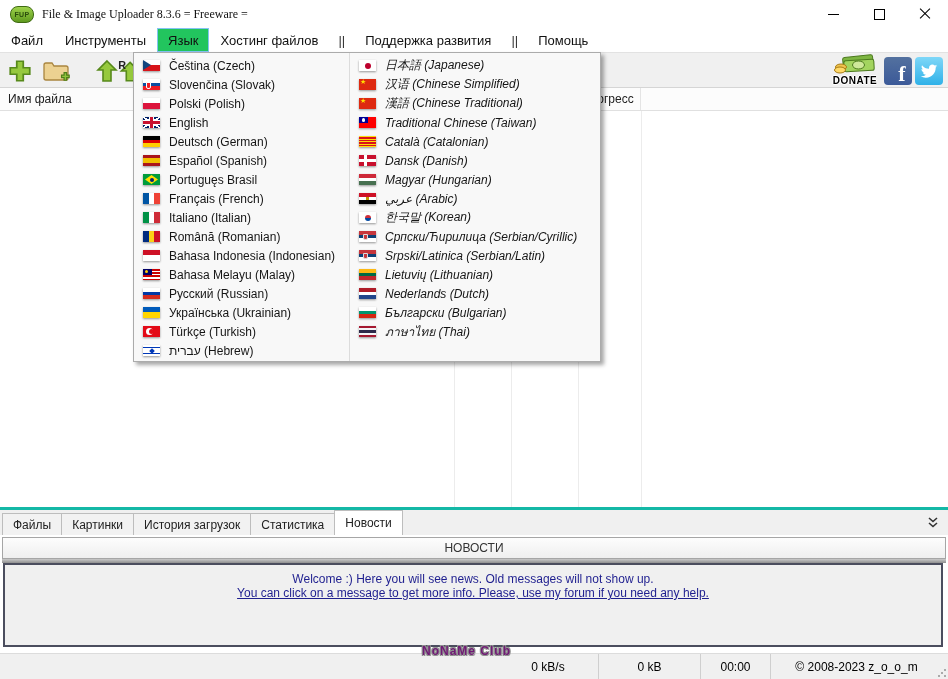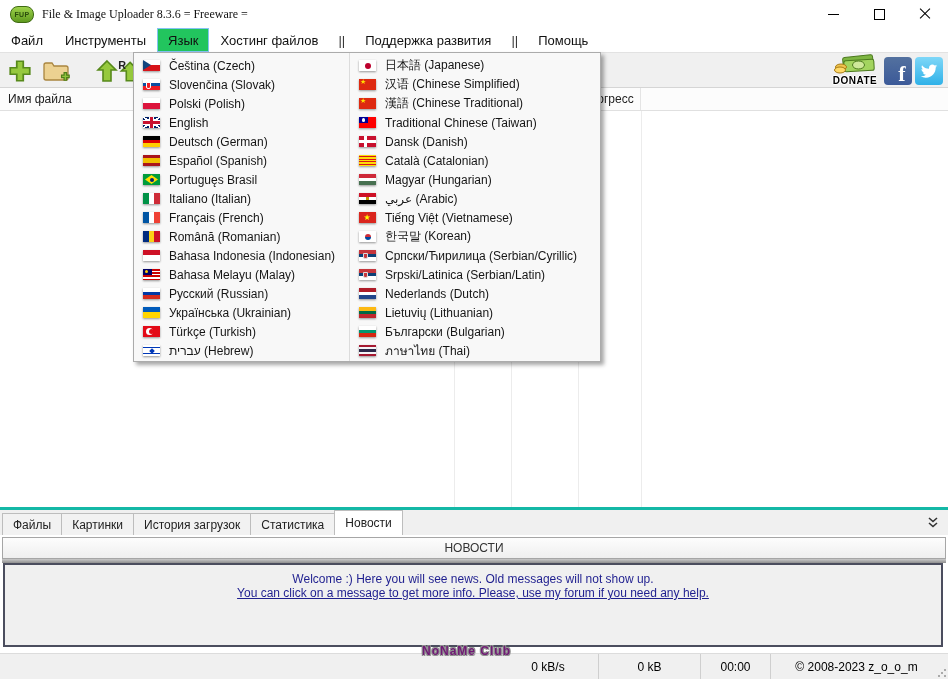--- a/index.html
+++ b/index.html
@@ -45,21 +45,21 @@
   .lvheader{position:absolute;left:0;top:88px;width:948px;height:23px;background:#fcfcfc;border-bottom:1px solid #e0e0e0;box-sizing:border-box;}
   .lvheader .hcol{position:absolute;top:0;height:22px;display:flex;align-items:center;padding-left:8px;color:#222;box-sizing:border-box;border-right:1px solid #e4e4e4;}
   .listarea{position:absolute;left:0;top:111px;width:948px;height:396px;background:#fff;}
   .gridline{position:absolute;top:0;bottom:0;width:1px;background:#ececec;}
 
   
   .langmenu{position:absolute;left:133px;top:52px;width:468px;height:310px;background:#f8f8f8;
             border:1px solid #ababab;box-sizing:border-box;box-shadow:3px 3px 4px rgba(0,0,0,.35);z-index:20;display:flex;}
   .lang-col{padding:3px 0;box-sizing:border-box;}
   .lang-col.left{width:215px;}
-  .lang-col.right{width:231px;border-left:1px solid #dcdcdc;}
+  .lang-col.right{width:231px;border-left:1px solid #dcdcdc;font-style:italic;}
   .lm-item{height:19px;display:flex;align-items:center;gap:9px;padding-left:9px;white-space:nowrap;color:#151515;}
   .lm-label{font-size:12px;}
 
   
   .flag{width:17px;height:11px;flex:0 0 17px;position:relative;display:inline-block;box-shadow:0 1px 2px rgba(0,0,0,.4);}
   .f-czech{background:linear-gradient(#fff 0 50%,#d7141a 50%);}
   .f-czech::before{content:"";position:absolute;left:0;top:0;border-top:5.5px solid transparent;border-bottom:5.5px solid transparent;border-left:8px solid #11457e;}
   .f-slovak{background:linear-gradient(#fff 0 34%,#0b4ea2 34% 67%,#ee1c25 67%);}
   .f-slovak::before{content:"";position:absolute;left:3px;top:3px;width:3px;height:5px;background:#ee1c25;border:1px solid #fff;border-radius:0 0 2px 2px;}
   .f-poland{background:linear-gradient(#fff 0 50%,#dc143c 50%);}
@@ -268,28 +268,28 @@
         </div>
         <div class="lm-item">
           <span class="flag f-spain"></span>
           <span class="lm-label">Español (Spanish)</span>
         </div>
         <div class="lm-item">
           <span class="flag f-brazil"></span>
           <span class="lm-label">Portuguęs Brasil</span>
         </div>
         <div class="lm-item">
+          <span class="flag f-france"></span>
+          <span class="lm-label">Français (French)</span>
+        </div>
+        <div class="lm-item">
           <span class="flag f-italy"></span>
           <span class="lm-label">Italiano (Italian)</span>
         </div>
         <div class="lm-item">
-          <span class="flag f-france"></span>
-          <span class="lm-label">Français (French)</span>
-        </div>
-        <div class="lm-item">
           <span class="flag f-romania"></span>
           <span class="lm-label">Română (Romanian)</span>
         </div>
         <div class="lm-item">
           <span class="flag f-indonesia"></span>
           <span class="lm-label">Bahasa Indonesia (Indonesian)</span>
         </div>
         <div class="lm-item">
           <span class="flag f-malaysia"></span>
           <span class="lm-label">Bahasa Melayu (Malay)</span>
@@ -322,58 +322,54 @@
         </div>
         <div class="lm-item">
           <span class="flag f-china"></span>
           <span class="lm-label">漢語 (Chinese Traditional)</span>
         </div>
         <div class="lm-item">
           <span class="flag f-taiwan"></span>
           <span class="lm-label">Traditional Chinese (Taiwan)</span>
         </div>
         <div class="lm-item">
+          <span class="flag f-catalonia"></span>
+          <span class="lm-label">Català (Catalonian)</span>
+        </div>
+        <div class="lm-item">
           <span class="flag f-denmark"></span>
           <span class="lm-label">Dansk (Danish)</span>
         </div>
         <div class="lm-item">
-          <span class="flag f-catalonia"></span>
-          <span class="lm-label">Català (Catalonian)</span>
-        </div>
-        <div class="lm-item">
           <span class="flag f-hungary"></span>
           <span class="lm-label">Magyar (Hungarian)</span>
         </div>
         <div class="lm-item">
           <span class="flag f-egypt"></span>
           <span class="lm-label">عربي (Arabic)</span>
         </div>
         <div class="lm-item">
-          <span class="flag f-vietnam"></span>
-          <span class="lm-label">Tiếng Việt (Vietnamese)</span>
-        </div>
-        <div class="lm-item">
           <span class="flag f-korea"></span>
           <span class="lm-label">한국말 (Korean)</span>
         </div>
         <div class="lm-item">
           <span class="flag f-serbia"></span>
           <span class="lm-label">Српски/Ћирилица (Serbian/Cyrillic)</span>
         </div>
         <div class="lm-item">
           <span class="flag f-serbia"></span>
           <span class="lm-label">Srpski/Latinica (Serbian/Latin)</span>
         </div>
         <div class="lm-item">
+          <span class="flag f-lithuania"></span>
+          <span class="lm-label">Lietuvių (Lithuanian)</span>
+        </div>
+        <div class="lm-item">
           <span class="flag f-netherlands"></span>
           <span class="lm-label">Nederlands (Dutch)</span>
-        </div>
-        <div class="lm-item">
-          <span class="flag f-lithuania"></span>
-          <span class="lm-label">Lietuvių (Lithuanian)</span>
         </div>
         <div class="lm-item">
           <span class="flag f-bulgaria"></span>
           <span class="lm-label">Български (Bulgarian)</span>
         </div>
         <div class="lm-item">
           <span class="flag f-thailand"></span>
           <span class="lm-label">ภาษาไทย (Thai)</span>
         </div>
       </div>

